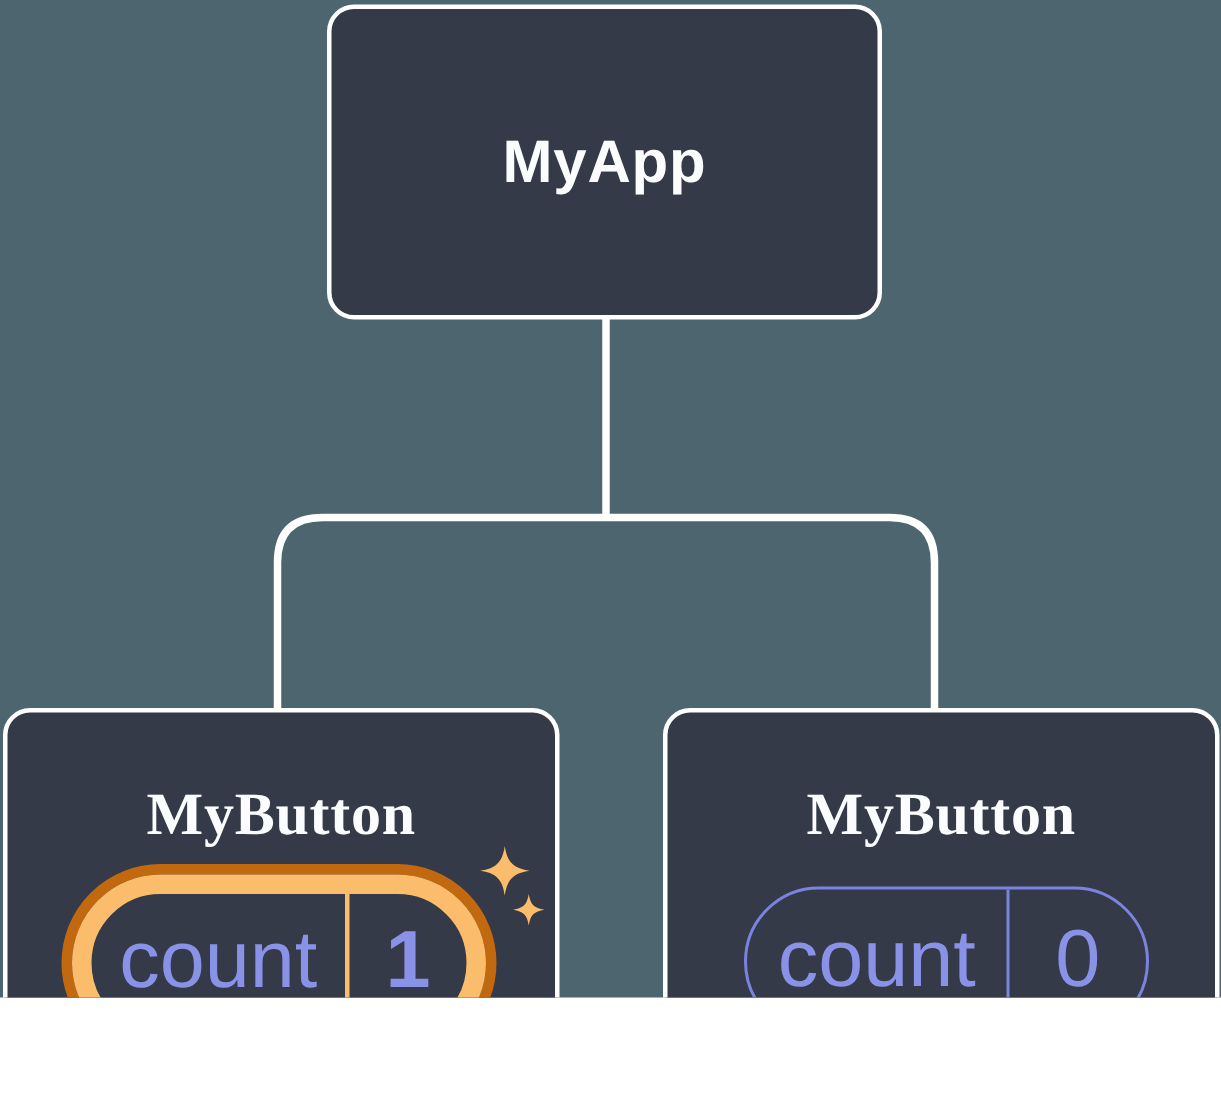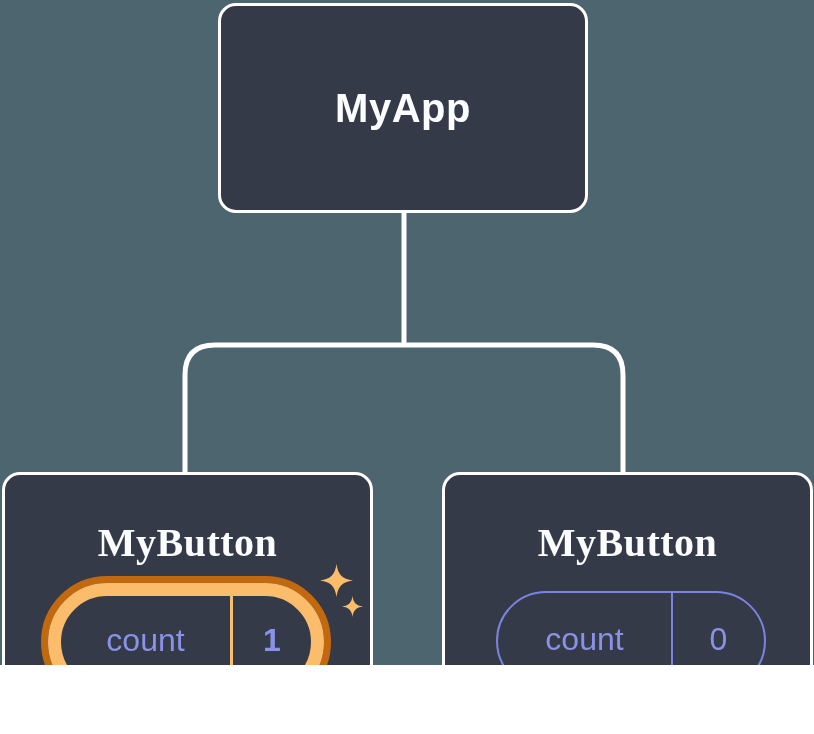--- a/index.html
+++ b/index.html
@@ -75,21 +75,21 @@
     border-radius: 999px;
     display: flex;
     overflow: hidden;
   }
   .pill-plain .seg-name  { width: 173px; display: flex; align-items: center; justify-content: center; }
   .pill-plain .seg-value { flex: 1; display: flex; align-items: center; justify-content: center;
                            border-left: 2.5px solid var(--purple-border, #7B83E0); }
 
   .state-text {
     color: var(--accent-purple, #8A92E8);
-    font-size: 32px;
+    font-size: 54px;
     font-weight: 400;
     line-height: 1;
     padding-bottom: 4px;
     text-align: right;
   }
   .state-value-bold { font-weight: 700; }
 
   .sparkle {
     position: absolute;
     pointer-events: none;

